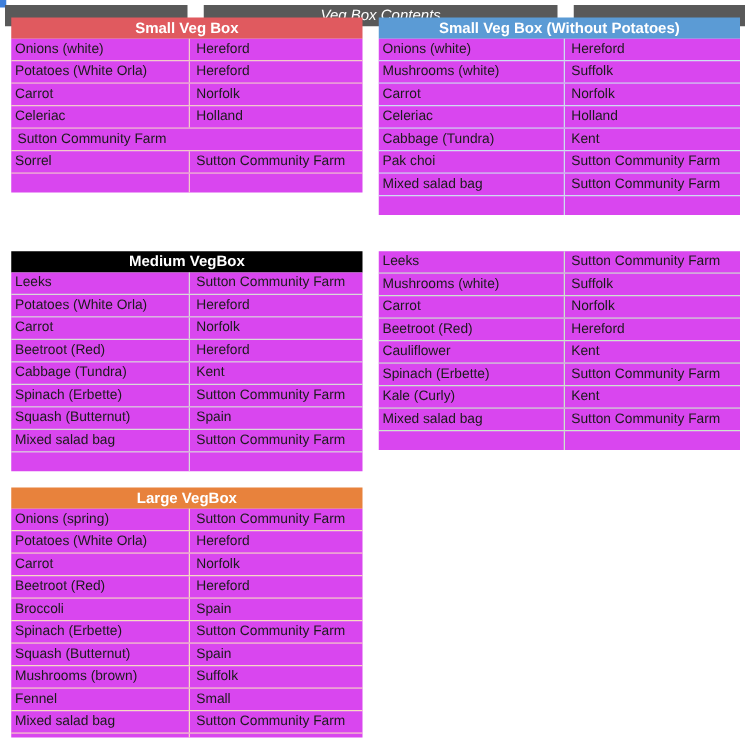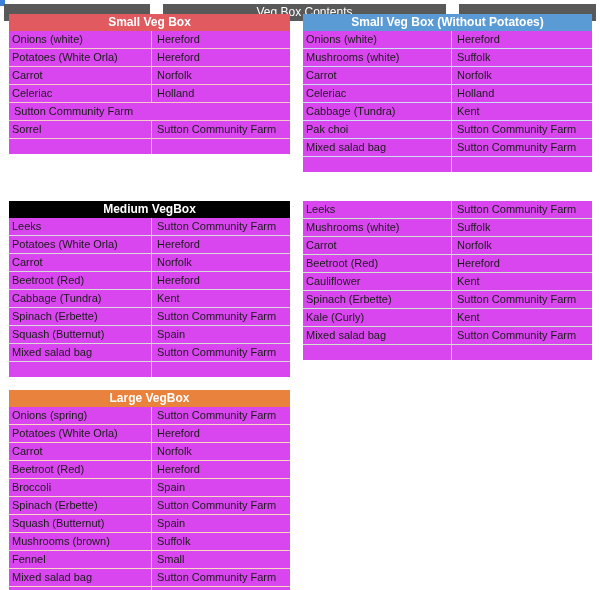--- a/index.html
+++ b/index.html
@@ -12,21 +12,21 @@
   }
   
   .sel-handle {
     position: absolute; left: 0; top: 0;
     width: 5px; height: 6px;
     background: #3e7fdb;
   }
   
   .titlebar {
     position: absolute; left: 4px; top: 4px; right: 4px; height: 17px;
-    display: flex; gap: 13px;
+    display: flex; gap: 13px; font-style: italic;
   }
   .titlebar-cell {
     height: 100%;
     color: #ffffff;
     font-size: 12px; line-height: 17px; text-align: center;
     overflow: hidden; white-space: nowrap;
   }
   .titlebar-cell.c-left  { width: 146px; }
   .titlebar-cell.c-mid   { flex: 1; }
   .titlebar-cell.c-right { width: 137px; }

